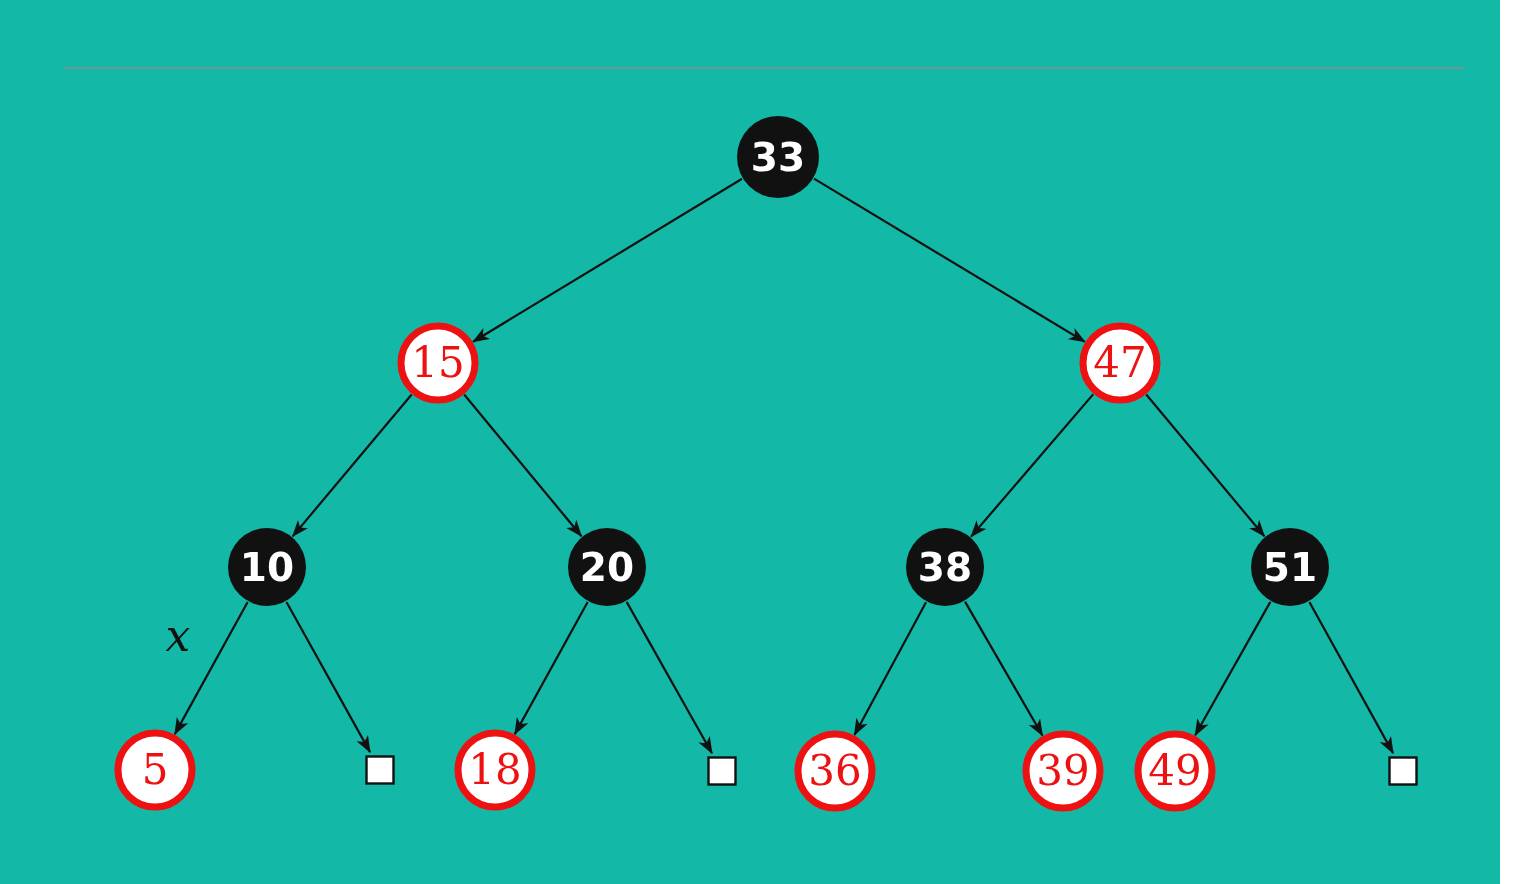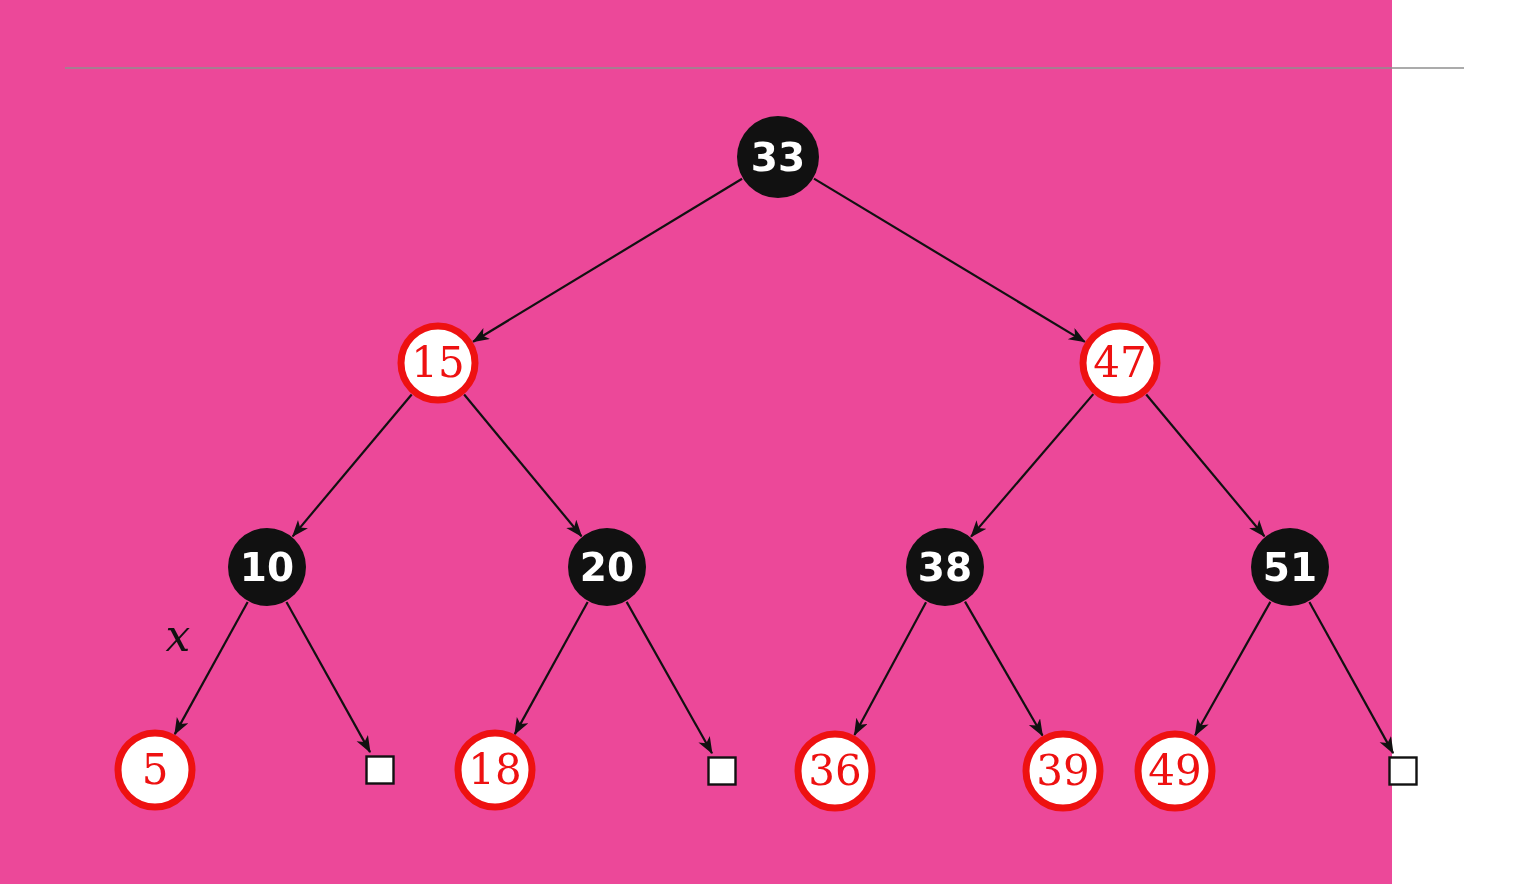--- a/index.html
+++ b/index.html
@@ -6,23 +6,23 @@
     margin: 0;
     padding: 0;
     background: #ffffff;
     width: 1529px;
     height: 884px;
     overflow: hidden;
     font-family: "DejaVu Serif", serif;
   }
   #stage {
     position: relative;
-    width: 1392px;
+    width: 1500px;
     height: 884px;
-    background: #ec4899;
+    background: #14b8a6;
   }
   svg { display: block; }
 </style>
 </head>
 <body>
 
 <div id="stage">
   <svg id="tree-svg" width="1529" height="884" viewBox="0 0 1529 884" xmlns="http://www.w3.org/2000/svg">
       <defs>
         <marker id="arrow" markerUnits="userSpaceOnUse" markerWidth="20" markerHeight="16" refX="16" refY="6.5" orient="auto">

